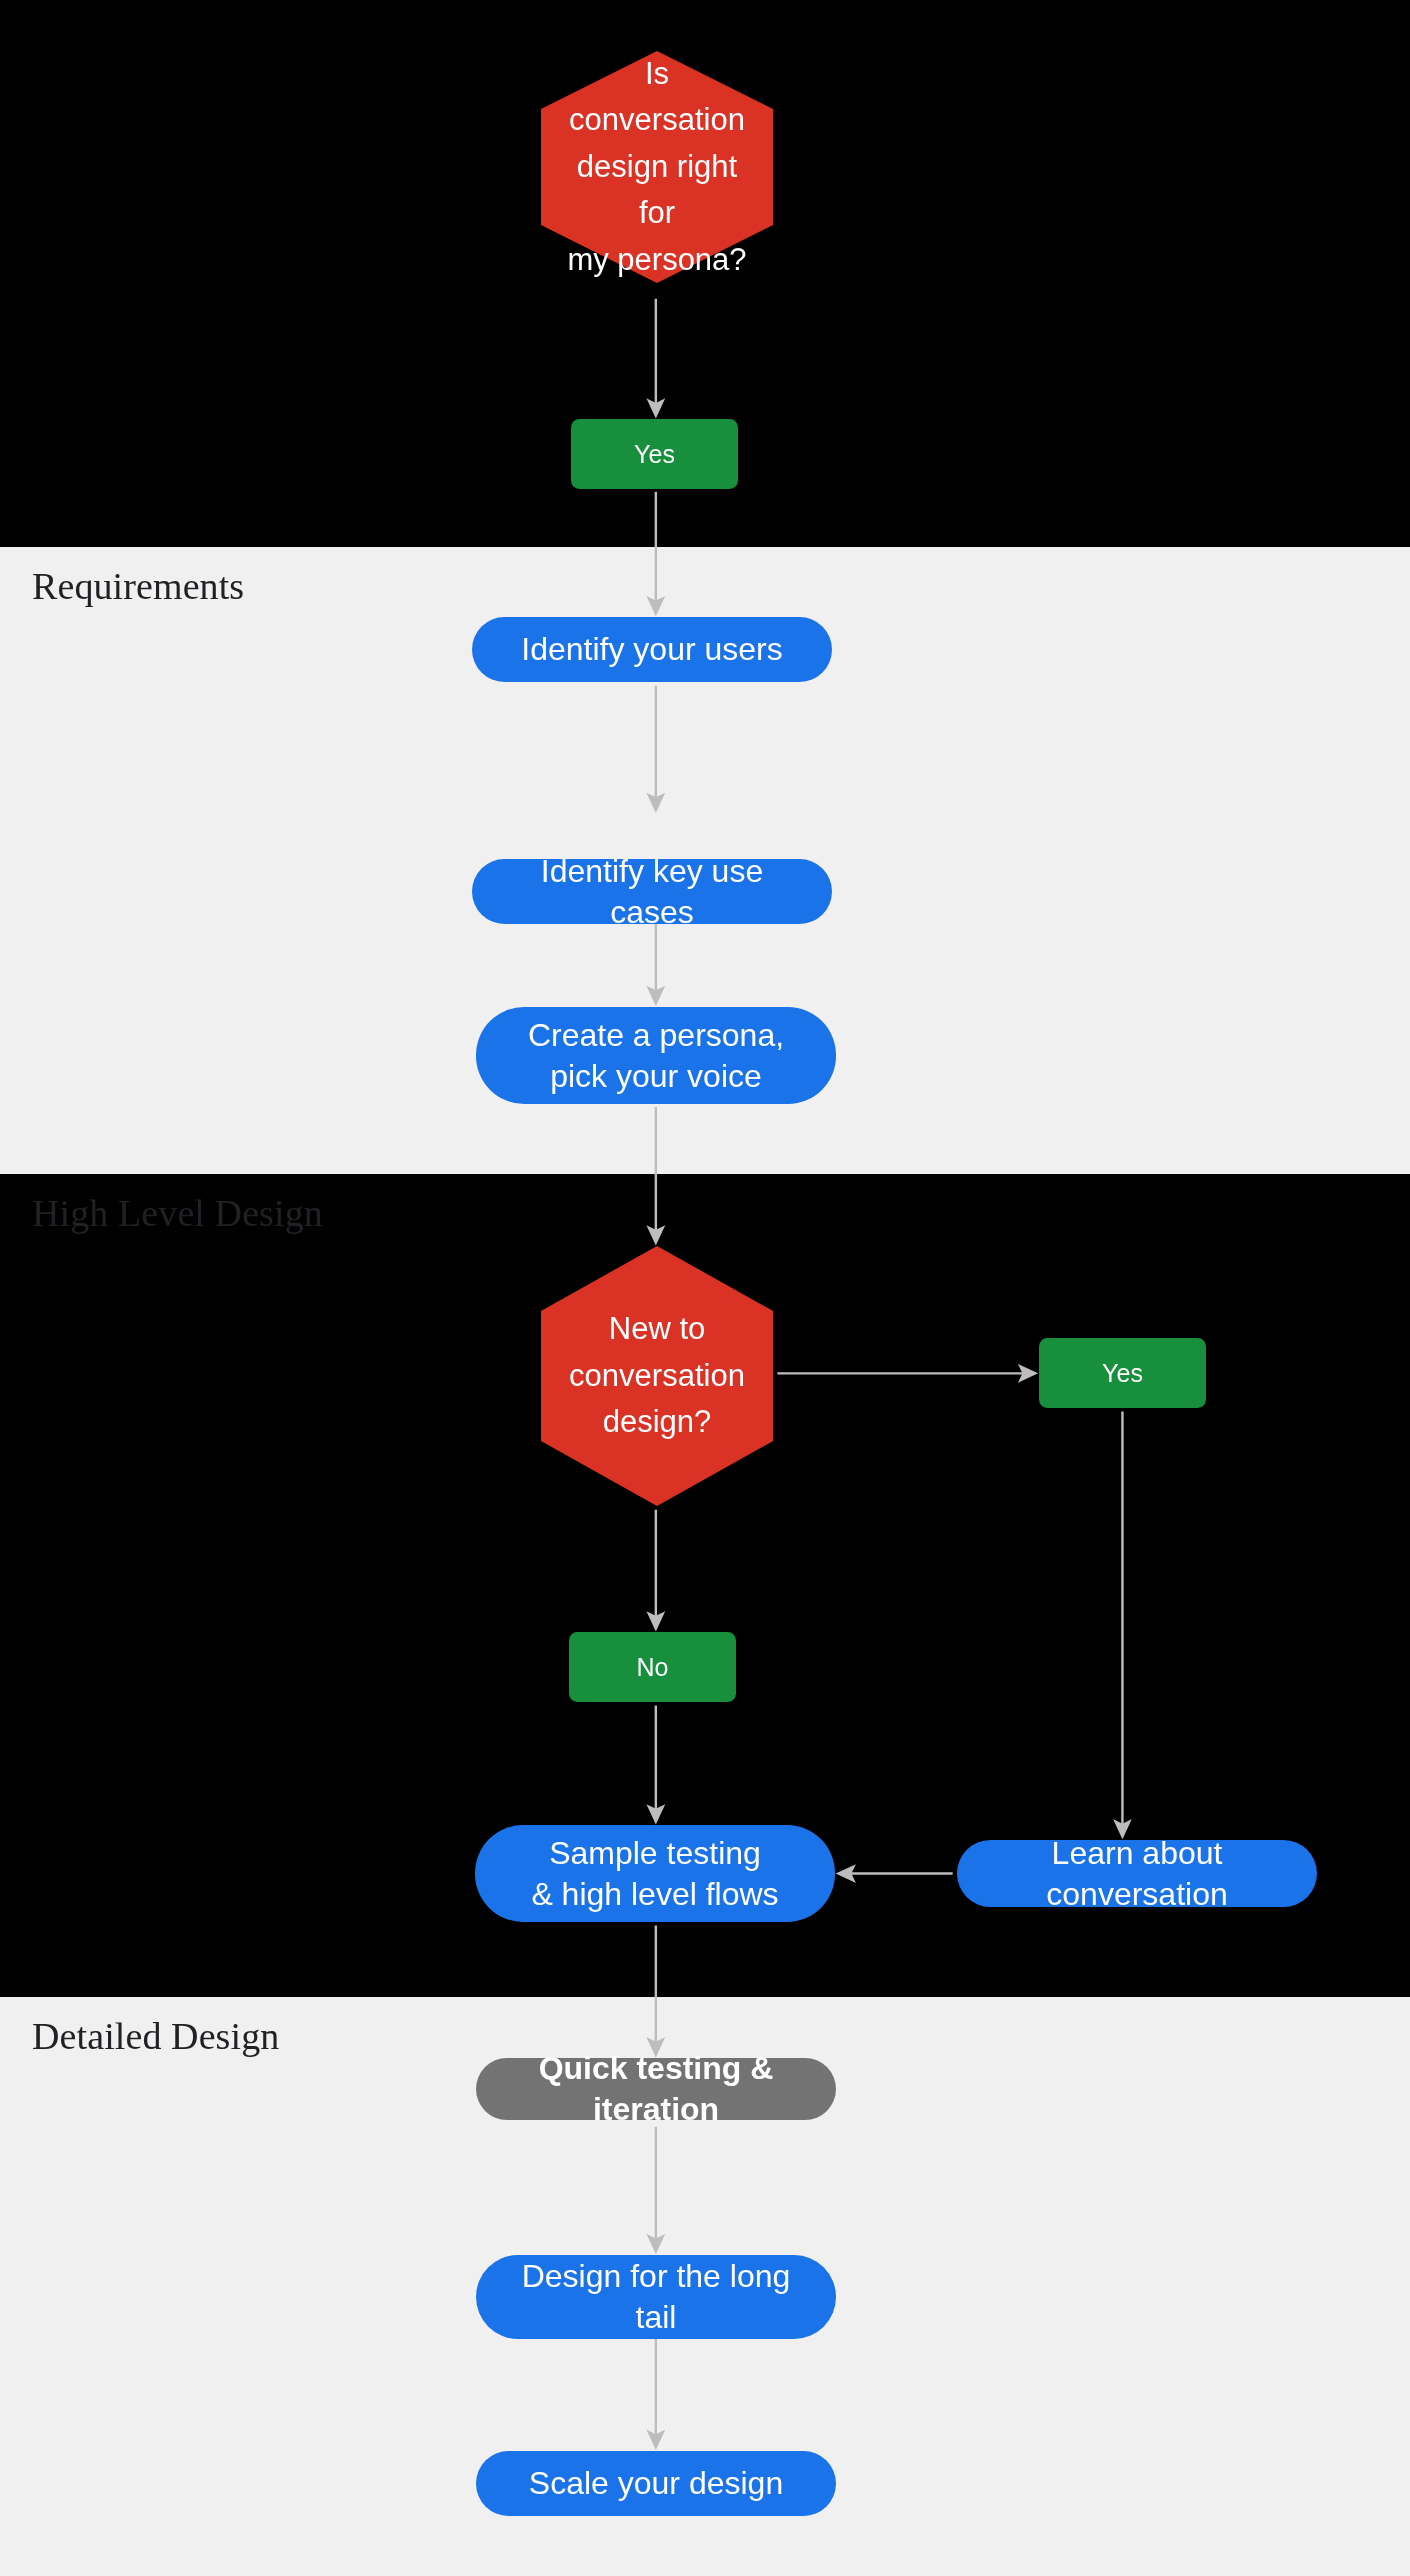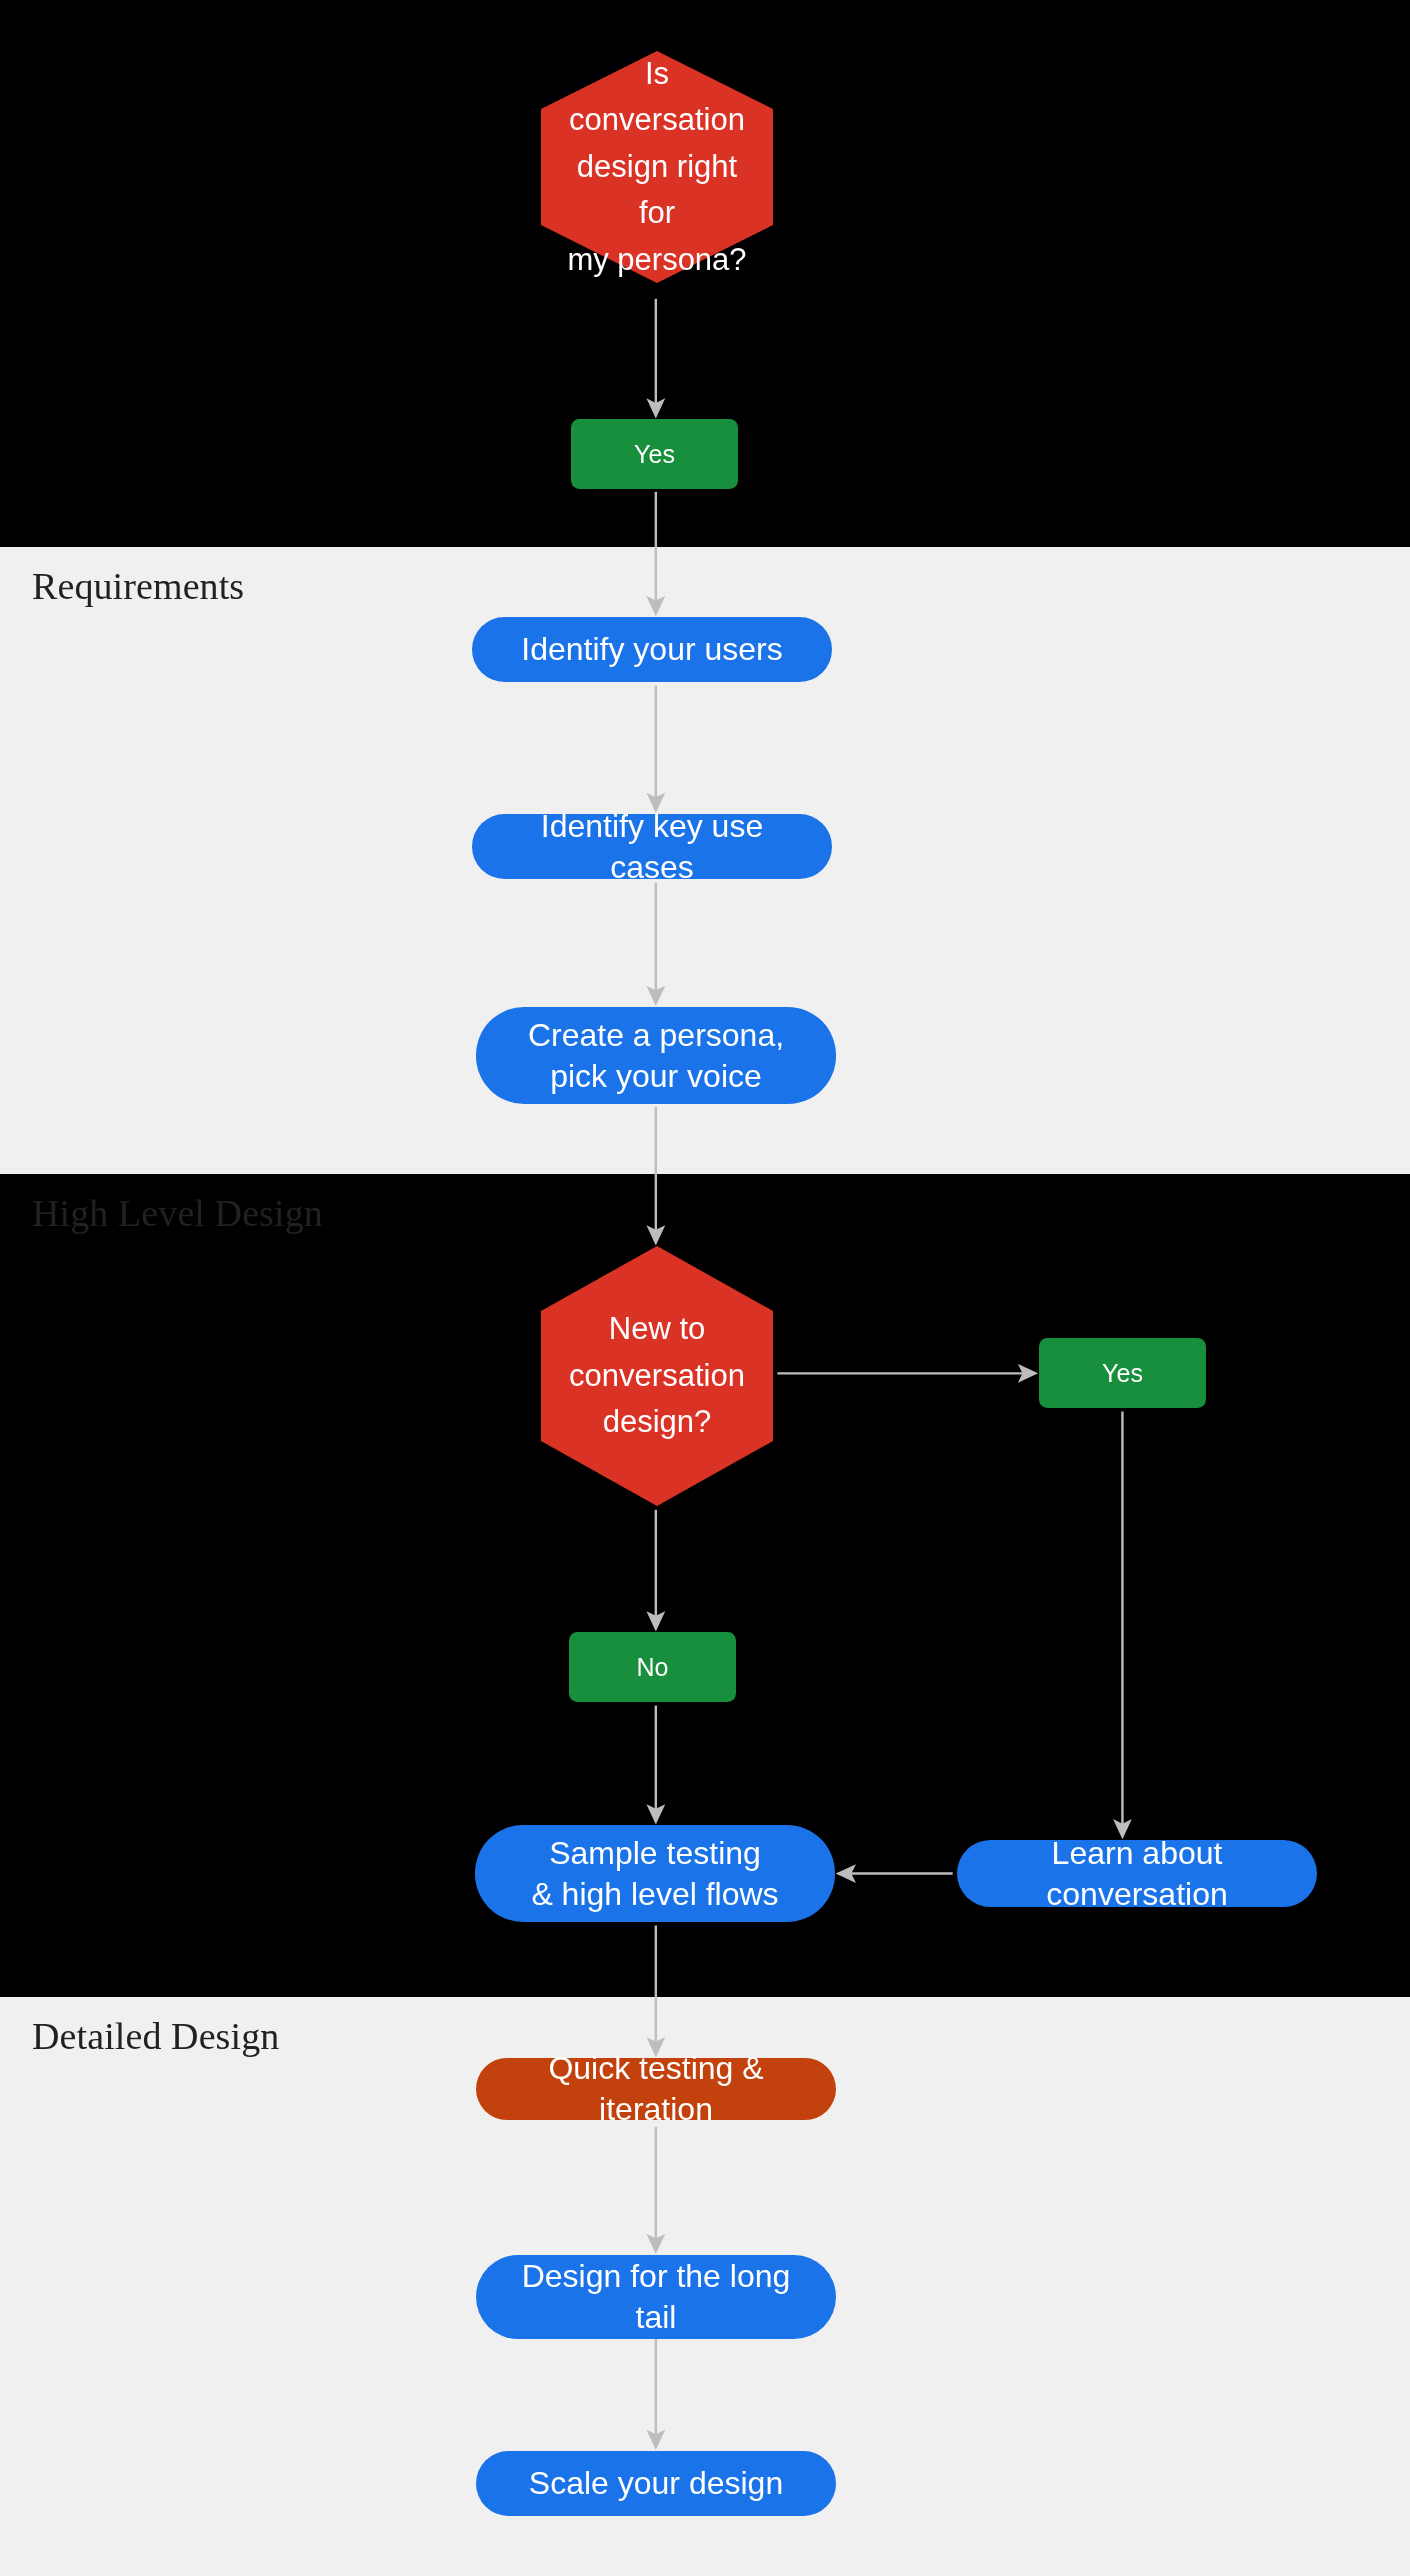--- a/index.html
+++ b/index.html
@@ -140,21 +140,21 @@
       <div class="node node-rect" style="left: 571px; top: 419px; width: 167px; height: 70px; background: rgb(24, 143, 60);">
         <div>
           <div>Yes</div>
         </div>
       </div>
       <div class="node node-pill" style="left: 472px; top: 617px; width: 360px; height: 65px; background: rgb(26, 115, 232);">
         <div>
           <div>Identify your users</div>
         </div>
       </div>
-      <div class="node node-pill" style="left: 472px; top: 814px; width: 360px; height: 65px; background: rgb(26, 115, 232);">
+      <div class="node node-pill" style="left: 472px; top: 859px; width: 360px; height: 65px; background: rgb(26, 115, 232);">
         <div>
           <div>Identify key use cases</div>
         </div>
       </div>
       <div class="node node-pill two-line" style="left: 476px; top: 1007px; width: 360px; height: 97px; background: rgb(26, 115, 232);">
         <div>
           <div>Create a persona,</div>
           <div>pick your voice</div>
         </div>
       </div>
@@ -180,21 +180,21 @@
         <div>
           <div>Sample testing</div>
           <div>&amp; high level flows</div>
         </div>
       </div>
       <div class="node node-pill" style="left: 957px; top: 1840px; width: 360px; height: 67px; background: rgb(26, 115, 232);">
         <div>
           <div>Learn about conversation</div>
         </div>
       </div>
-      <div class="node node-pill" style="left: 476px; top: 2058px; width: 360px; height: 62px; background: #c2410c;">
+      <div class="node node-pill" style="left: 476px; top: 2058px; width: 360px; height: 62px; background: #737373; font-weight: bold;">
         <div>
           <div>Quick testing &amp; iteration</div>
         </div>
       </div>
       <div class="node node-pill" style="left: 476px; top: 2255px; width: 360px; height: 84px; background: rgb(26, 115, 232);">
         <div>
           <div>Design for the long tail</div>
         </div>
       </div>
       <div class="node node-pill" style="left: 476px; top: 2451px; width: 360px; height: 65px; background: rgb(26, 115, 232);">

